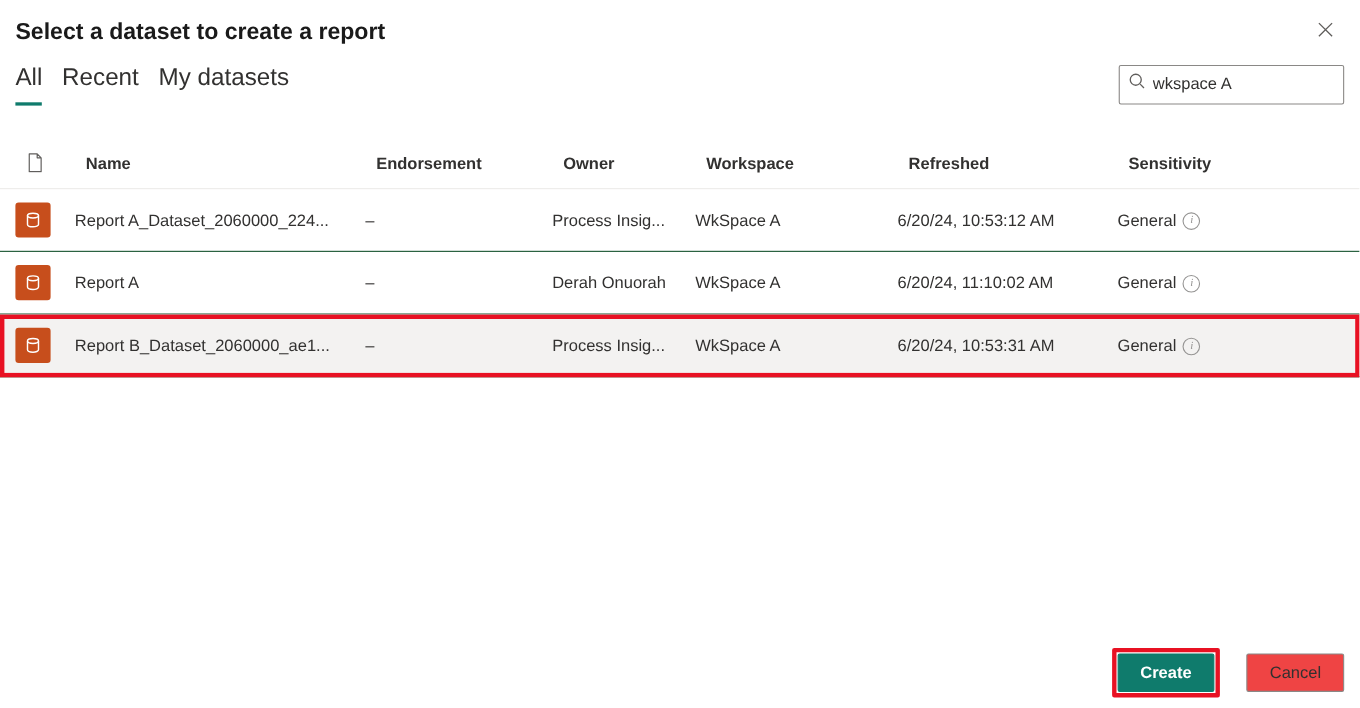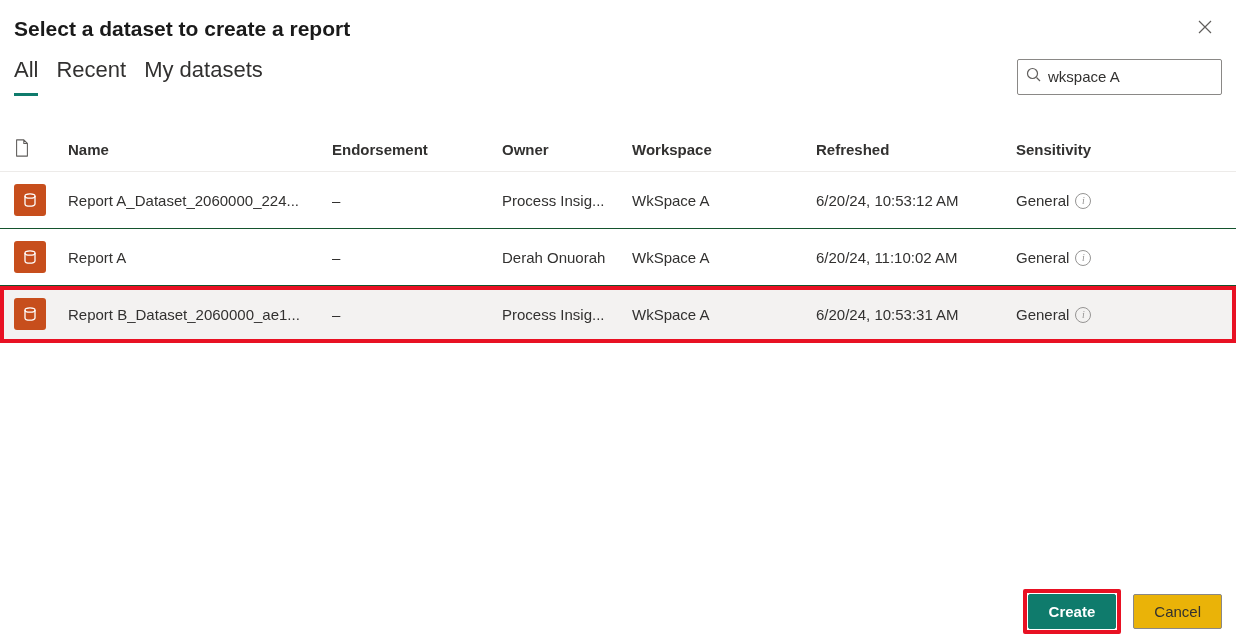--- a/index.html
+++ b/index.html
@@ -79,21 +79,21 @@
       font-family: inherit;
       color: #323130;
     }
     .table {
       width: 100%;
       margin-top: 32px;
     }
     .thead-row {
       display: flex;
       align-items: center;
-      padding: 0 14px;
+      padding: 0 24px;
       height: 44px;
       border-bottom: 1px solid #edebe9;
       font-size: 15px;
       font-weight: 600;
       color: #323130;
     }
     .col-icon { width: 54px; display:flex; align-items:center; }
     .col-name { width: 264px; padding-right: 12px; }
     .col-endorsement { width: 170px; }
     .col-owner { width: 130px; padding-right: 12px; }
@@ -148,21 +148,21 @@
       font-size: 10px;
       color: #959493;
       font-style: italic;
       font-family: Georgia, serif;
     }
     .footer {
       position: absolute;
       bottom: 10px;
       right: 14px;
       display: flex;
-      gap: 12px;
+      gap: 24px;
       align-items: center;
     }
     .btn {
       font-size: 15px;
       padding: 8px 20px;
       border-radius: 2px;
       cursor: pointer;
       font-family: inherit;
     }
     .btn-primary {
@@ -170,21 +170,21 @@
       color: #fff;
       border: 1px solid #0f7b6c;
       font-weight: 600;
     }
     .btn-primary-wrap {
       border: 4px solid #e81123;
       padding: 1px;
       border-radius: 2px;
     }
     .btn-secondary {
-      background: #eab308;
+      background: #ef4444;
       color: #323130;
       border: 1px solid #8a8886;
     }
   </style>
 </head>
 <body>
 
 <div class="header">
   <div class="title">Select a dataset to create a report</div>
   <button class="close-btn">

